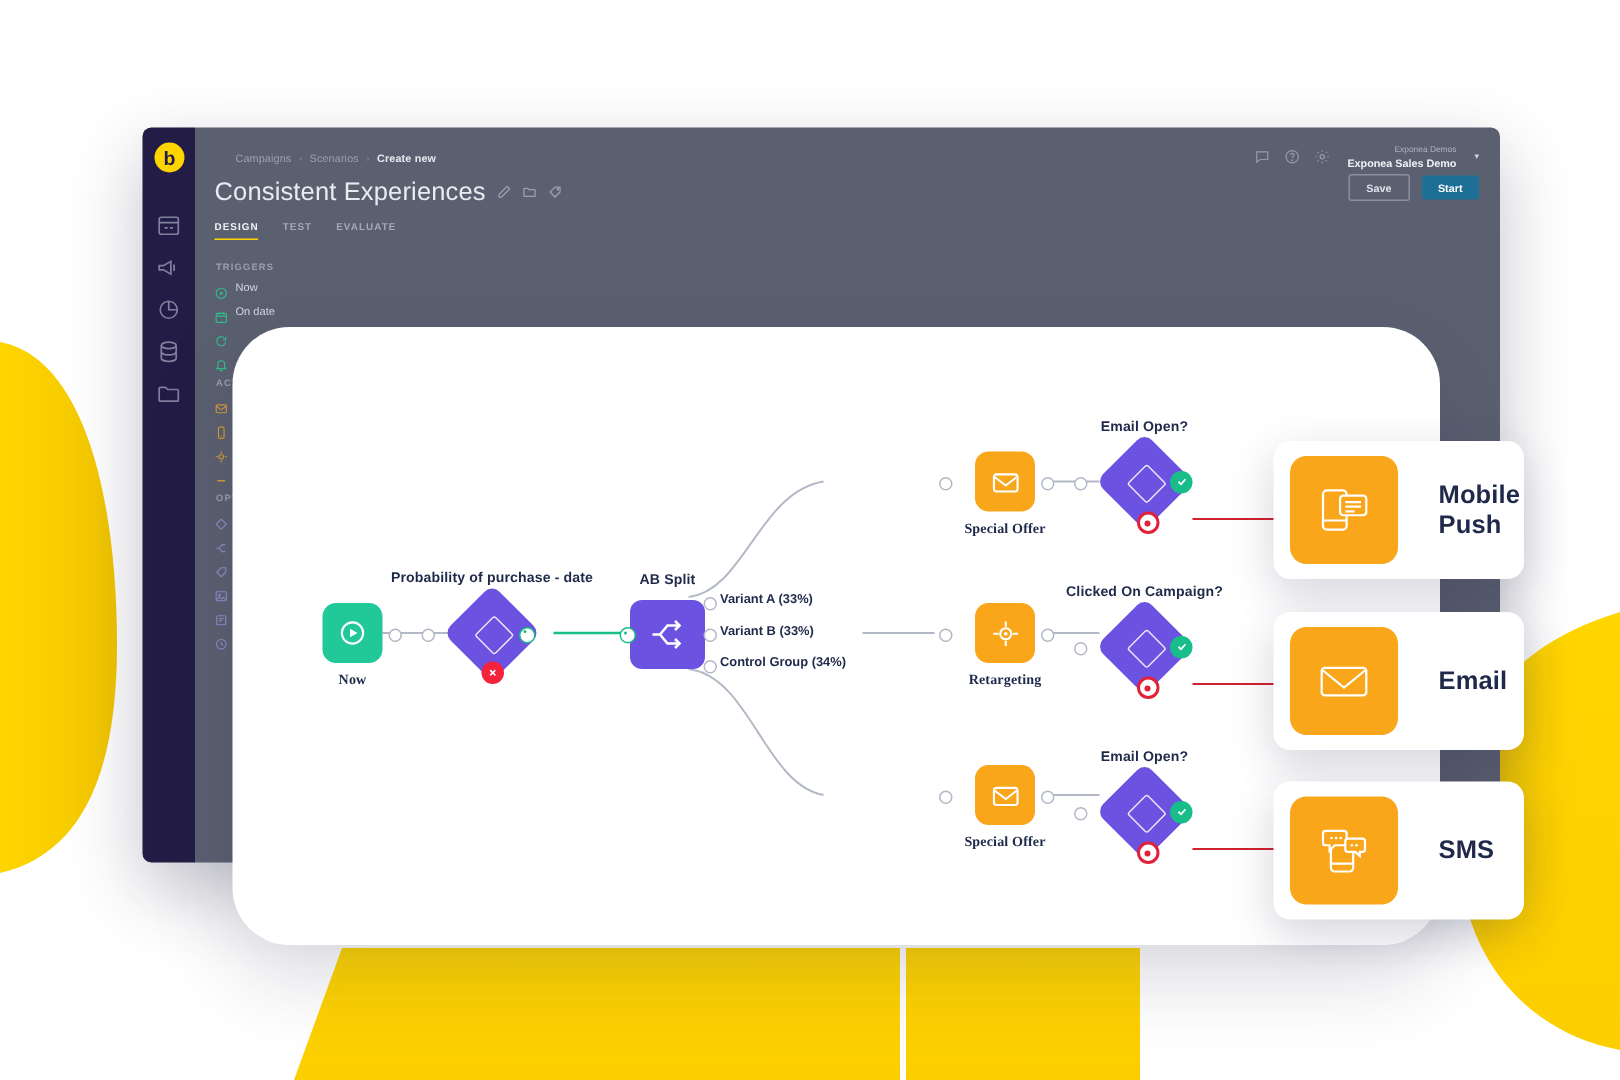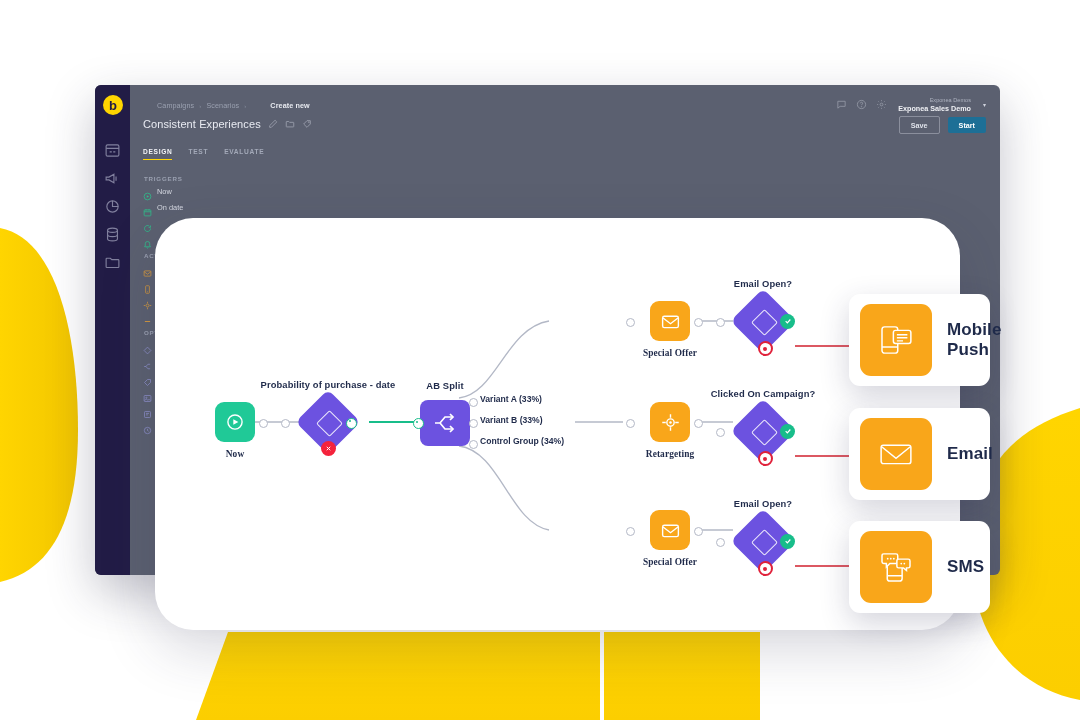--- a/index.html
+++ b/index.html
@@ -33,25 +33,25 @@
     position:absolute;left:9px;width:17px;height:17px;opacity:.55;
   }
   .nav-ic svg{width:17px;height:17px;display:block;}
 
   .app-main{position:absolute;left:35px;top:0;right:0;bottom:0;}
   .crumbs{
     position:absolute;left:27px;top:16px;font-size:7.2px;color:#9aa0b0;
     display:flex;align-items:center;gap:5px;letter-spacing:.1px;
   }
   .crumbs .sep{font-size:6px;opacity:.7;}
-  .crumbs .cur{color:#e8eaf0;font-weight:bold;margin-left:19px;}
+  .crumbs .cur{color:#e8eaf0;font-weight:bold;}
   .title-row{
     position:absolute;left:13px;top:33px;display:flex;align-items:center;gap:7px;
   }
-  .scen-title{font-size:11px;color:#e9ebf2;letter-spacing:.1px;}
+  .scen-title{font-size:17px;color:#e9ebf2;letter-spacing:.1px;}
   .t-ic{width:10px;height:10px;opacity:.55;}
   .t-ic svg{width:10px;height:10px;display:block;}
   .tabs{
     position:absolute;left:13px;top:63px;display:flex;gap:16px;
   }
   .tab{font-size:6.6px;letter-spacing:.7px;color:#a3a9b8;font-weight:bold;padding-bottom:4px;}
   .tab.active{color:#f2f3f7;border-bottom:1.5px solid #ffd500;}
 
   .panel-list{position:absolute;left:13px;top:82px;width:100px;}
   .sec-head{font-size:6.2px;letter-spacing:.8px;color:#9aa0b0;font-weight:bold;margin:8px 0 5px 1px;}
@@ -120,23 +120,23 @@
     border:1.6px solid #b3b8c6;}
   .dot.g{border-color:#18bd8a;background:#fff;width:9px;height:9px;}
   .dot.g i{position:absolute;left:1.8px;top:1.8px;width:2.2px;height:2.2px;border-radius:50%;background:#18bd8a;}
 
   .branch-lbl{
     position:absolute;font-size:8.6px;font-weight:bold;color:#1f2a4a;white-space:nowrap;
   }
 
   
   .chcard{
-    position:absolute;width:141px;height:92px;background:#fff;border-radius:11px;
+    position:absolute;width:167px;height:92px;background:#fff;border-radius:11px;
     box-shadow:0 10px 30px rgba(40,40,80,.20);z-index:9;
-    display:flex;align-items:center;padding-left:11px;box-sizing:border-box;gap:15px;
+    display:flex;align-items:center;padding-left:11px;box-sizing:border-box;gap:27px;
   }
   .chcard .ico{
     width:72px;height:72px;border-radius:11px;background:#f9a61a;
     display:flex;align-items:center;justify-content:center;flex:0 0 auto;
   }
   .chcard .ico svg{display:block;}
   .chcard .ttl{font-size:17px;font-weight:bold;color:#1f2a4a;line-height:1.15;letter-spacing:.1px;}
 </style>
 </head>
 <body>

